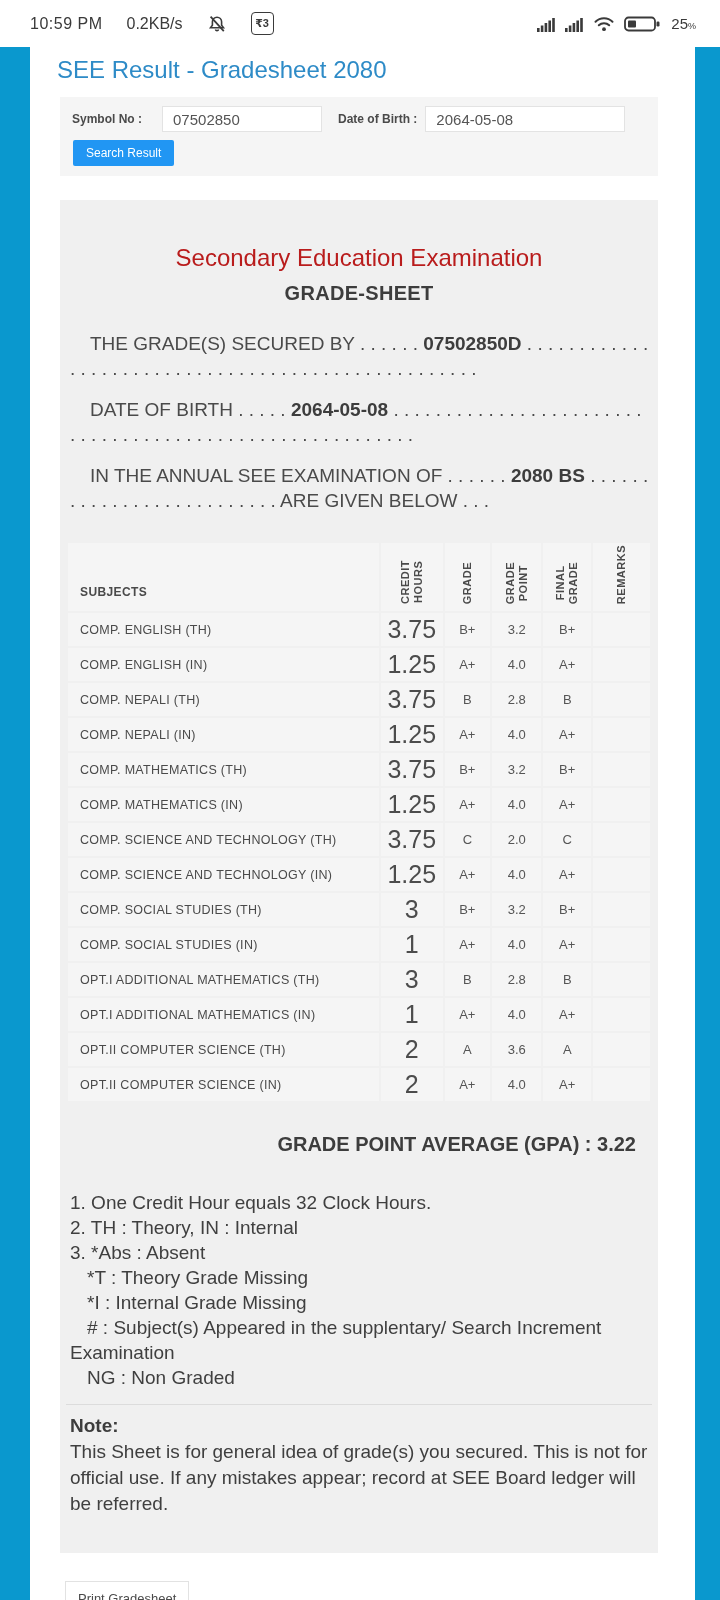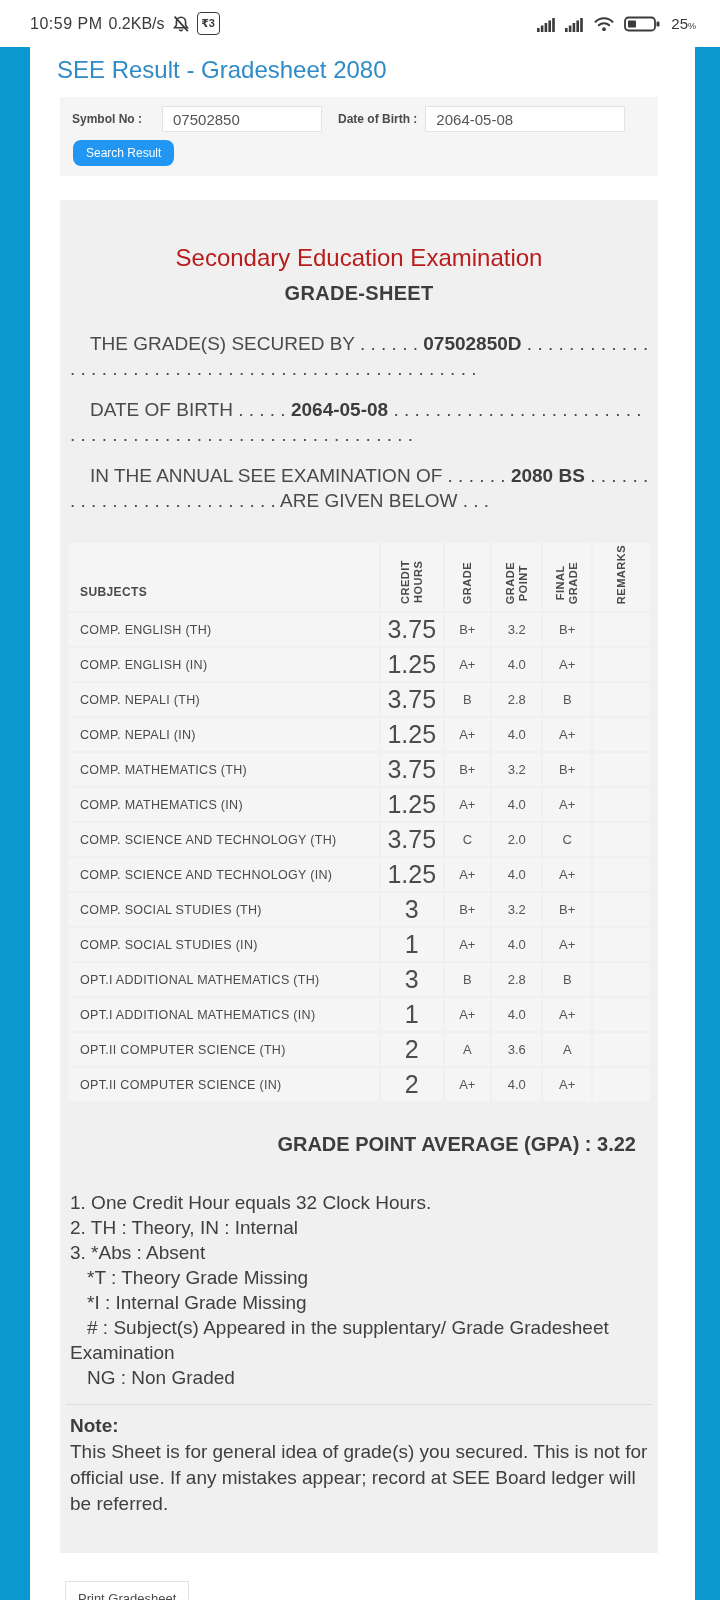--- a/index.html
+++ b/index.html
@@ -6,21 +6,21 @@
   body{
     width:720px;height:1600px;overflow:hidden;background:#fff;
     font-family:"Liberation Sans","DejaVu Sans",sans-serif;
     -webkit-font-smoothing:antialiased;
   }
   
   .statusbar{
     height:47px;background:#fff;display:flex;align-items:center;
     justify-content:space-between;padding:0 24px 0 30px;color:#3a3a3a;
   }
-  .sb-left{display:flex;align-items:center;gap:6px;}
+  .sb-left{display:flex;align-items:center;gap:24px;}
   .sb-time{font-size:16px;letter-spacing:.5px;}
   .sb-speed{font-size:16px;}
   .sb-badge{
     width:21px;height:21px;border:1.6px solid #3a3a3a;border-radius:4px;
     display:flex;align-items:center;justify-content:center;
     font-size:11px;font-weight:700;color:#3a3a3a;
   }
   .sb-right{display:flex;align-items:center;gap:9px;}
   .sb-pct{font-size:15px;}
   .sb-pct .pc{font-size:9px;}
@@ -43,21 +43,21 @@
   .txt-input{
     height:24px;border:1px solid #e3e3e3;background:#fff;
     font-size:15px;color:#555;padding:0 10px;outline:none;
     font-family:"Liberation Sans",sans-serif;
   }
   .symbol-input{width:138px;margin-left:20px;}
   .dob-label{margin-left:16px;}
   .dob-input{width:178px;margin-left:8px;}
   .search-btn{
     margin:8px 0 2px 1px;background:#2196f3;color:#fff;border:none;
-    font-size:12px;padding:6px 13px;border-radius:8px;
+    font-size:12px;padding:6px 13px;border-radius:2px;
     font-family:"Liberation Sans",sans-serif;
   }
   
   .sheet{
     margin:24px 37px 0 30px;background:#f0f0f0;padding:30px 6px 36px;
   }
   .org-title{text-align:center;font-size:24px;font-weight:400;color:#b91c1c;margin:14px 0 0;}
   .doc-title{text-align:center;font-size:20px;font-weight:700;color:#3d3d3d;letter-spacing:.3px;margin:10px 0 0;}
   .para{margin:16px 4px 0;font-size:19px;color:#4a4a4a;line-height:25px;}
   .para.first{margin-top:26px;}
@@ -326,21 +326,21 @@
       </table>
 
       <div class="gpa">GRADE POINT AVERAGE (GPA) : 3.22</div>
 
       <div class="notes">
         <div>1. One Credit Hour equals 32 Clock Hours.</div>
         <div>2. TH : Theory, IN : Internal</div>
         <div>3. *Abs : Absent</div>
         <div class="ind">*T : Theory Grade Missing</div>
         <div class="ind">*I : Internal Grade Missing</div>
-        <div class="ind"># : Subject(s) Appeared in the supplentary/ Grade Gradesheet Examination</div>
+        <div class="ind"># : Subject(s) Appeared in the supplentary/ Search Increment Examination</div>
         <div class="ind">NG : Non Graded</div>
       </div>
 
       <hr class="divider">
       <div class="note-title">Note:</div>
       <div class="note-body">This Sheet is for general idea of grade(s) you secured. This is not for official use. If any mistakes appear; record at SEE Board ledger will be referred.</div>
     </div>
 
     <button class="print-btn">Print Gradesheet</button>
 

